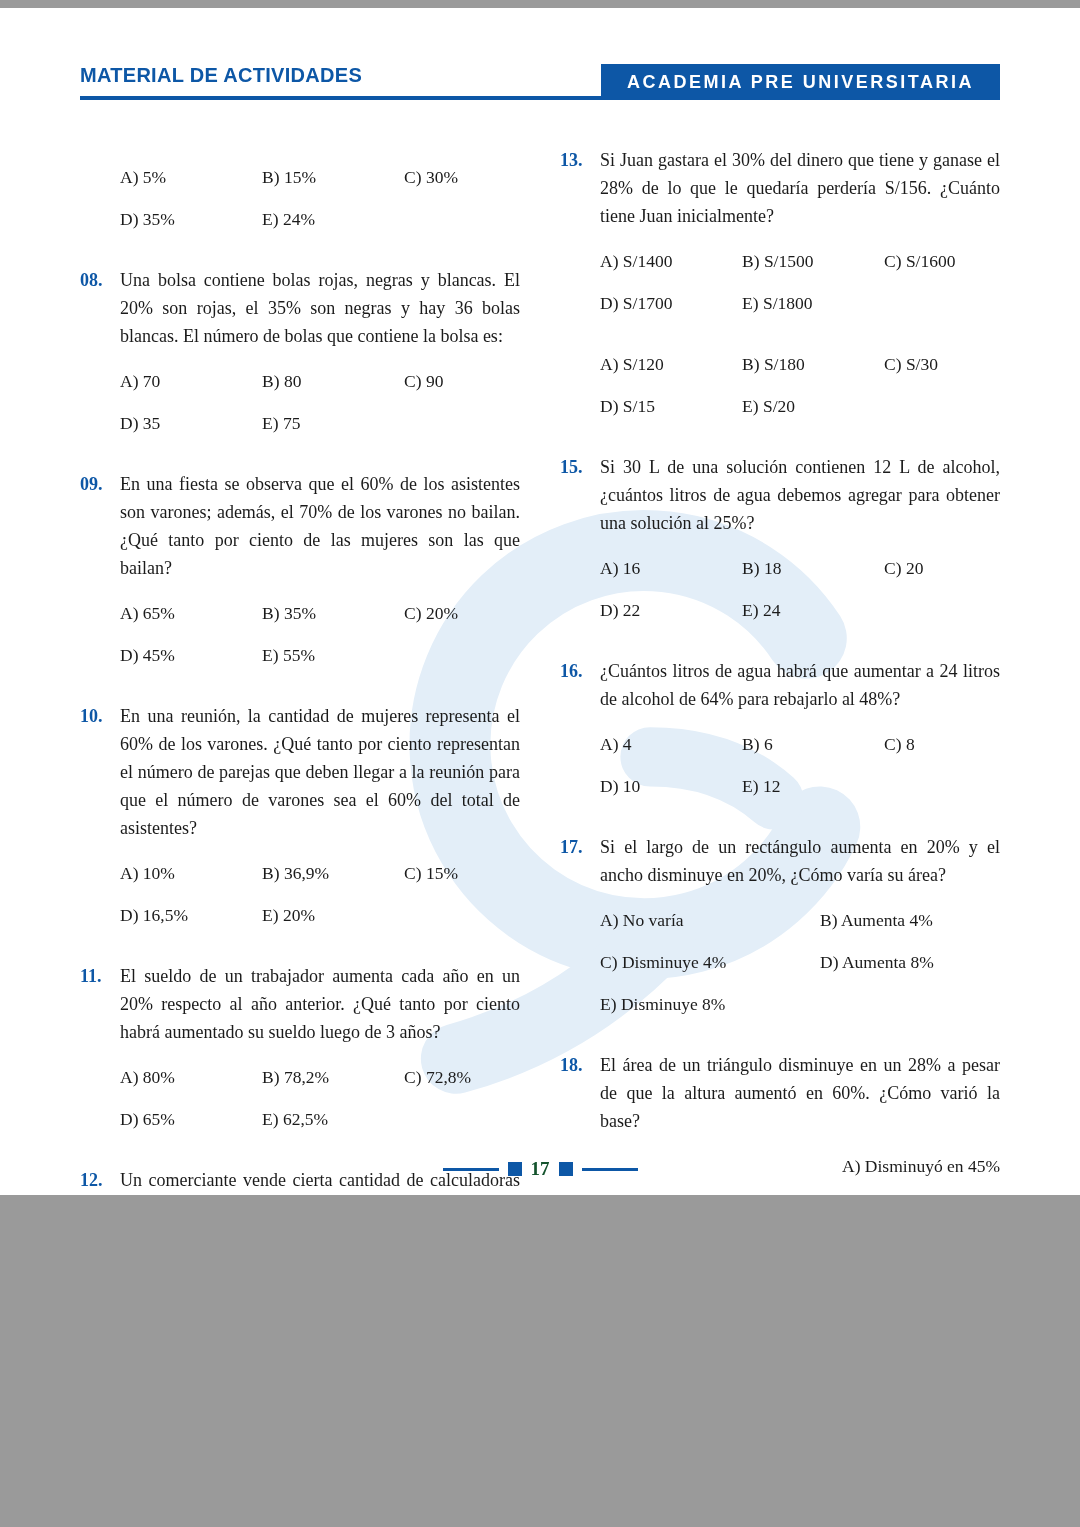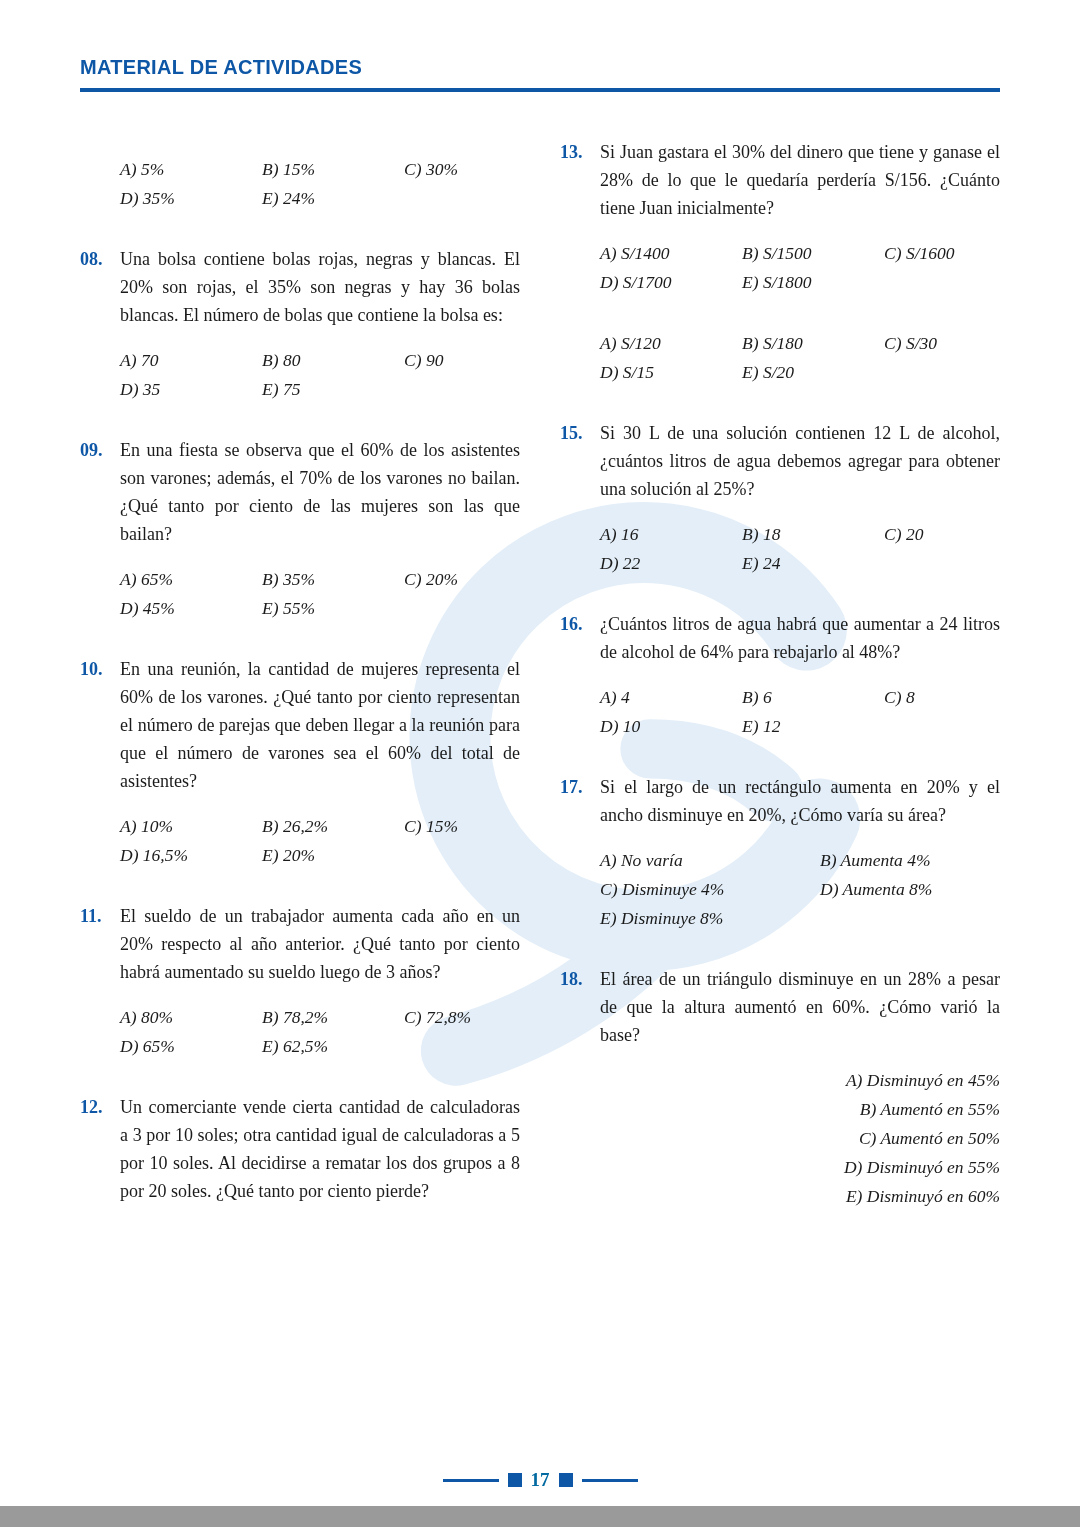--- a/index.html
+++ b/index.html
@@ -4,26 +4,26 @@
 <style>
   :root{
     --accent:#0d57a6;
     --watermark:#e3eef8;
     --ink:#1b1b1b;
   }
   *{margin:0;padding:0;box-sizing:border-box;}
   html,body{background:#9a9a9a;}
   .page{
     position:relative;
-    width:1080px;height:1506px;
+    width:1080px;height:1187px;
     background:#ffffff;
     overflow:hidden;
     font-family:"Liberation Serif","DejaVu Serif",serif;
     color:var(--ink);
-    margin:0 auto;
+    margin:8px auto;
   }
   
   .header{
     position:absolute;left:80px;right:80px;top:52px;
     height:40px;
     border-bottom:4px solid var(--accent);
     z-index:2;
   }
   .header-title{
     position:absolute;left:0;bottom:9px;
@@ -67,46 +67,48 @@
   .problem-number{
     position:absolute;left:0;top:0;
     color:var(--accent);
     font-weight:bold;
   }
   .options{
     display:grid;
     padding-left:40px;
     margin-top:17px;
     font-size:17.5px;line-height:28px;
-    row-gap:1px;
-    font-style:italic;
+    row-gap:14px;
   }
   .options.cols-3{grid-template-columns:142px 142px auto;}
   .options.cols-2{grid-template-columns:220px auto;}
   .options.cols-1{grid-template-columns:auto;text-align:right;}
   
   .footer{
     position:absolute;left:0;right:0;bottom:15px;
     display:flex;align-items:center;justify-content:center;
     gap:9px;z-index:2;
   }
   .footer-line{width:56px;height:3px;background:var(--accent);}
   .footer-square{width:14px;height:14px;background:var(--accent);}
   .page-number{
     font-family:"Liberation Serif","DejaVu Serif",serif;
-    font-weight:bold;font-size:19px;color:#0369a1;
+    font-weight:bold;font-size:19px;color:#14532d;
   }
 </style>
 </head>
 <body>
 
 <div class="page">
 
   <div class="header">
     <div class="header-title">MATERIAL DE ACTIVIDADES</div>
+    <div class="header-badge">
+      <span>ACADEMIA PRE UNIVERSITARIA</span>
+    </div>
   </div>
 
   <svg class="watermark" viewBox="0 0 200 230" aria-hidden="true">
     <path d="M158 52 A 72 72 0 1 0 163 122" fill="none" stroke="var(--watermark)" stroke-width="30" stroke-linecap="round"></path>
     <path d="M28 208 Q 72 196 104 162" fill="none" stroke="var(--watermark)" stroke-width="26" stroke-linecap="round"></path>
     <path d="M100 96 Q 128 96 146 112" fill="none" stroke="var(--watermark)" stroke-width="22" stroke-linecap="round"></path>
   </svg>
 
   <div class="columns">
     <div class="column" id="col-left">
@@ -136,21 +138,21 @@
             <div class="option">B) 35%</div>
             <div class="option">C) 20%</div>
             <div class="option">D) 45%</div>
             <div class="option">E) 55%</div>
           </div>
         </div>
         <div class="problem">
           <div class="problem-body"><span class="problem-number">10.</span><span class="problem-text">En una reunión, la cantidad de mujeres representa el 60% de los varones. ¿Qué tanto por ciento representan el número de parejas que deben llegar a la reunión para que el número de varones sea el 60% del total de asistentes?</span></div>
           <div class="options cols-3">
             <div class="option">A) 10%</div>
-            <div class="option">B) 26,2%</div>
+            <div class="option">B) 36,9%</div>
             <div class="option">C) 15%</div>
             <div class="option">D) 16,5%</div>
             <div class="option">E) 20%</div>
           </div>
         </div>
         <div class="problem">
           <div class="problem-body"><span class="problem-number">11.</span><span class="problem-text">El sueldo de un trabajador aumenta cada año en un 20% respecto al año anterior. ¿Qué tanto por ciento habrá aumentado su sueldo luego de 3 años?</span></div>
           <div class="options cols-3">
             <div class="option">A) 80%</div>
             <div class="option">B) 78,2%</div>

